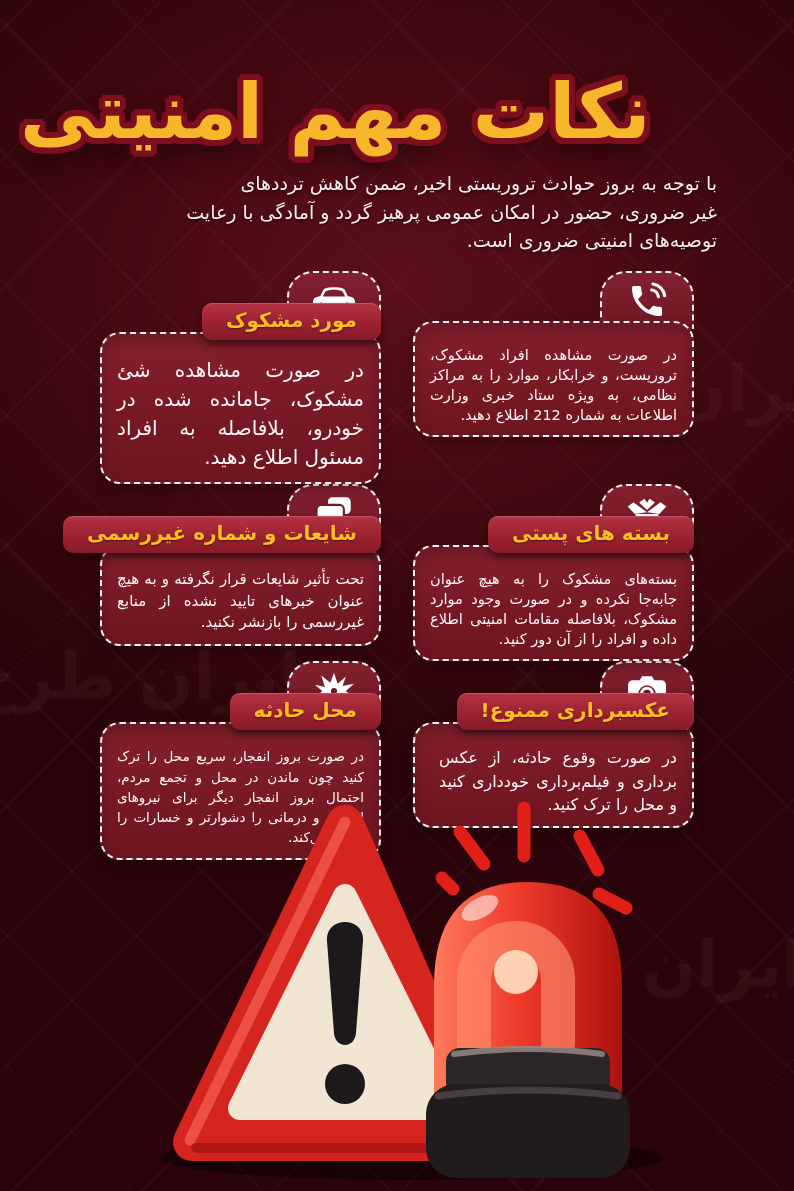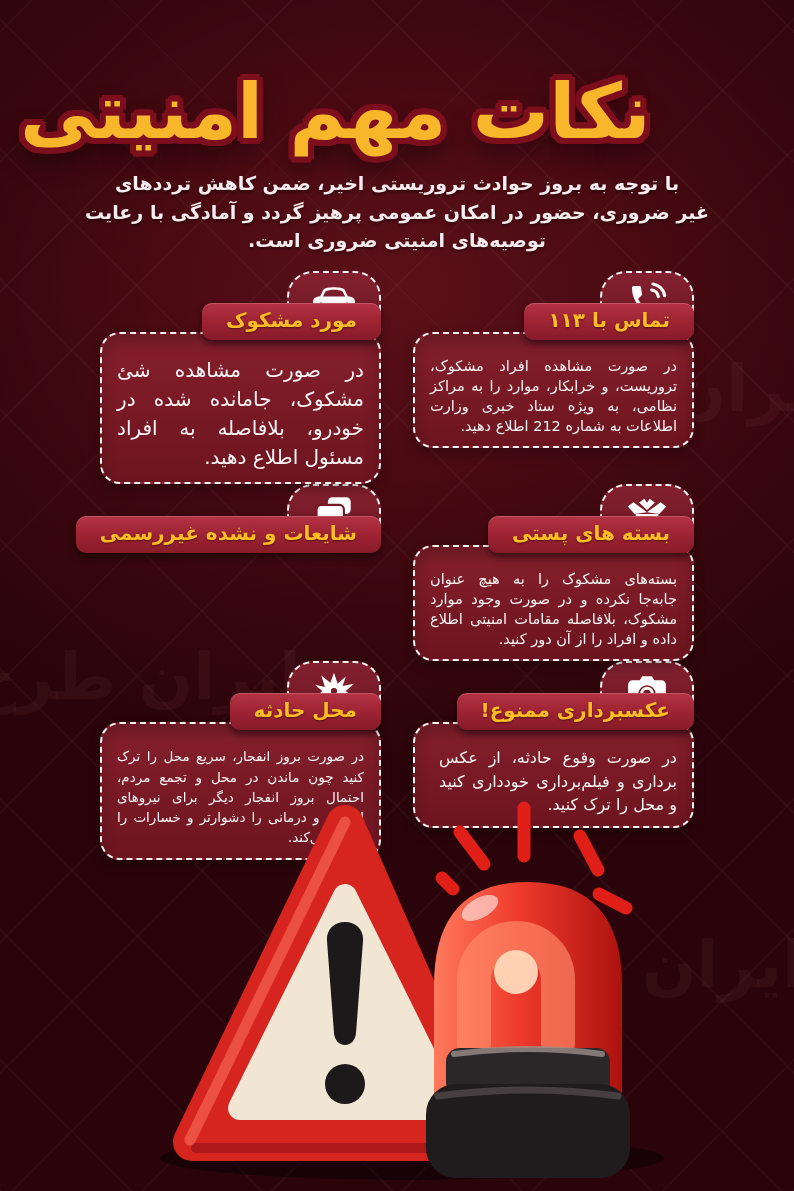--- a/index.html
+++ b/index.html
@@ -44,24 +44,23 @@
       6px 0 0 #7d0f1d, -6px 0 0 #7d0f1d, 0 6px 0 #7d0f1d, 0 -6px 0 #7d0f1d,
       4px 4px 0 #7d0f1d, 4px -4px 0 #7d0f1d, -4px 4px 0 #7d0f1d, -4px -4px 0 #7d0f1d,
       6px 3px 0 #7d0f1d, 6px -3px 0 #7d0f1d, -6px 3px 0 #7d0f1d, -6px -3px 0 #7d0f1d,
       3px 6px 0 #7d0f1d, 3px -6px 0 #7d0f1d, -3px 6px 0 #7d0f1d, -3px -6px 0 #7d0f1d,
       0 12px 26px rgba(0,0,0,0.65);
   }
   
   .intro{
     margin:10px auto 0;
     width:640px;
-    text-align:center;
     color:#f7edee;
     font-size:19px;
-    font-weight:bold;
+    font-weight:normal;
     line-height:1.5;
     white-space:pre-line;
     text-shadow:0 2px 3px rgba(0,0,0,0.4);
   }
 
   
   .grid{
     width:594px;
     margin:16px auto 0;
     display:grid;
@@ -142,21 +141,20 @@
       <div class="card c0">
         <div class="icon-tab">
           <span>
             <svg width="40" height="40" viewBox="0 0 24 24">
               <path fill="#fff" d="M6.62 10.79c1.44 2.83 3.76 5.14 6.59 6.59l2.2-2.2c.27-.27.67-.36 1.02-.24 1.12.37 2.33.57 3.57.57.55 0 1 .45 1 1V20c0 .55-.45 1-1 1-9.39 0-17-7.61-17-17 0-.55.45-1 1-1h3.5c.55 0 1 .45 1 1 0 1.25.2 2.45.57 3.57.11.35.03.74-.25 1.02l-2.2 2.2z"></path>
               <path fill="none" stroke="#fff" stroke-width="1.9" stroke-linecap="round" d="M14.8 5.4a4.6 4.6 0 0 1 4 4"></path>
               <path fill="none" stroke="#fff" stroke-width="1.9" stroke-linecap="round" d="M15.6 1.8a8.3 8.3 0 0 1 7 7"></path>
             </svg>
           </span>
         </div>
-        <div class="title-pill">تماس با ۱۱۳</div>
         <div class="card-body">در صورت مشاهده افراد مشکوک، تروریست، و خرابکار، موارد را به مراکز نظامی، به ویژه ستاد خبری وزارت اطلاعات به شماره 212 اطلاع دهید.</div>
       </div>
 
       <div class="card c1">
         <div class="icon-tab">
           <span>
             <svg width="46" height="32" viewBox="0 0 48 32">
               <path fill="#fff" fill-rule="evenodd" d="M13 4 C16 1 32 1 35 4 l3.4 7 c5.6.5 7.6 2.4 7.6 6.6 V26 a3 3 0 0 1-3 3 h-4.6 a3 3 0 0 1-3-3 v-1.4 H12.6 V26 a3 3 0 0 1-3 3 H5 a3 3 0 0 1-3-3 v-8.4 c0-4.2 2-6.1 7.6-6.6 z M15 6 l-2.6 5.2 h23.2 L33 6 c-4.5-2.2-13.5-2.2-18 0 z M10.4 17.6 a3.3 3.3 0 1 0 .001 0 z M37.6 17.6 a3.3 3.3 0 1 0 .001 0 z"></path>
             </svg>
           </span>
@@ -182,21 +180,22 @@
 
       <div class="card c3">
         <div class="icon-tab">
           <span>
             <svg width="40" height="38" viewBox="0 0 26 25">
               <rect x="9" y="1.5" width="15" height="11" rx="3" fill="#fff"></rect>
               <path fill="#fff" stroke="#741824" stroke-width="1.4" d="M4.5 6.5 h12 a3 3 0 0 1 3 3 v7 a3 3 0 0 1-3 3 H10 l-4.2 4 v-4 h-1.3 a3 3 0 0 1-3-3 v-7 a3 3 0 0 1 3-3 z"></path>
             </svg>
           </span>
         </div>
-        <div class="title-pill">شایعات و نشده غیررسمی</div>
+        <div class="title-pill">شایعات و شماره غیررسمی</div>
+        <div class="card-body">تحت تأثیر شایعات قرار نگرفته و به هیچ عنوان خبرهای تایید نشده از منابع غیررسمی را بازنشر نکنید.</div>
       </div>
 
       <div class="card c4">
         <div class="icon-tab">
           <span>
             <svg width="44" height="36" viewBox="0 0 48 40">
               <path fill="#fff" fill-rule="evenodd" d="M8 8 h8 l2.5-4.5 h11 L32 8 h8 a5 5 0 0 1 5 5 v20 a5 5 0 0 1-5 5 H8 a5 5 0 0 1-5-5 V13 a5 5 0 0 1 5-5 z M24 13.5 a9.5 9.5 0 1 0 0 19 a9.5 9.5 0 1 0 0-19 z"></path>
               <circle cx="24" cy="23" r="6" fill="none" stroke="#fff" stroke-width="3.4"></circle>
             </svg>
           </span>

